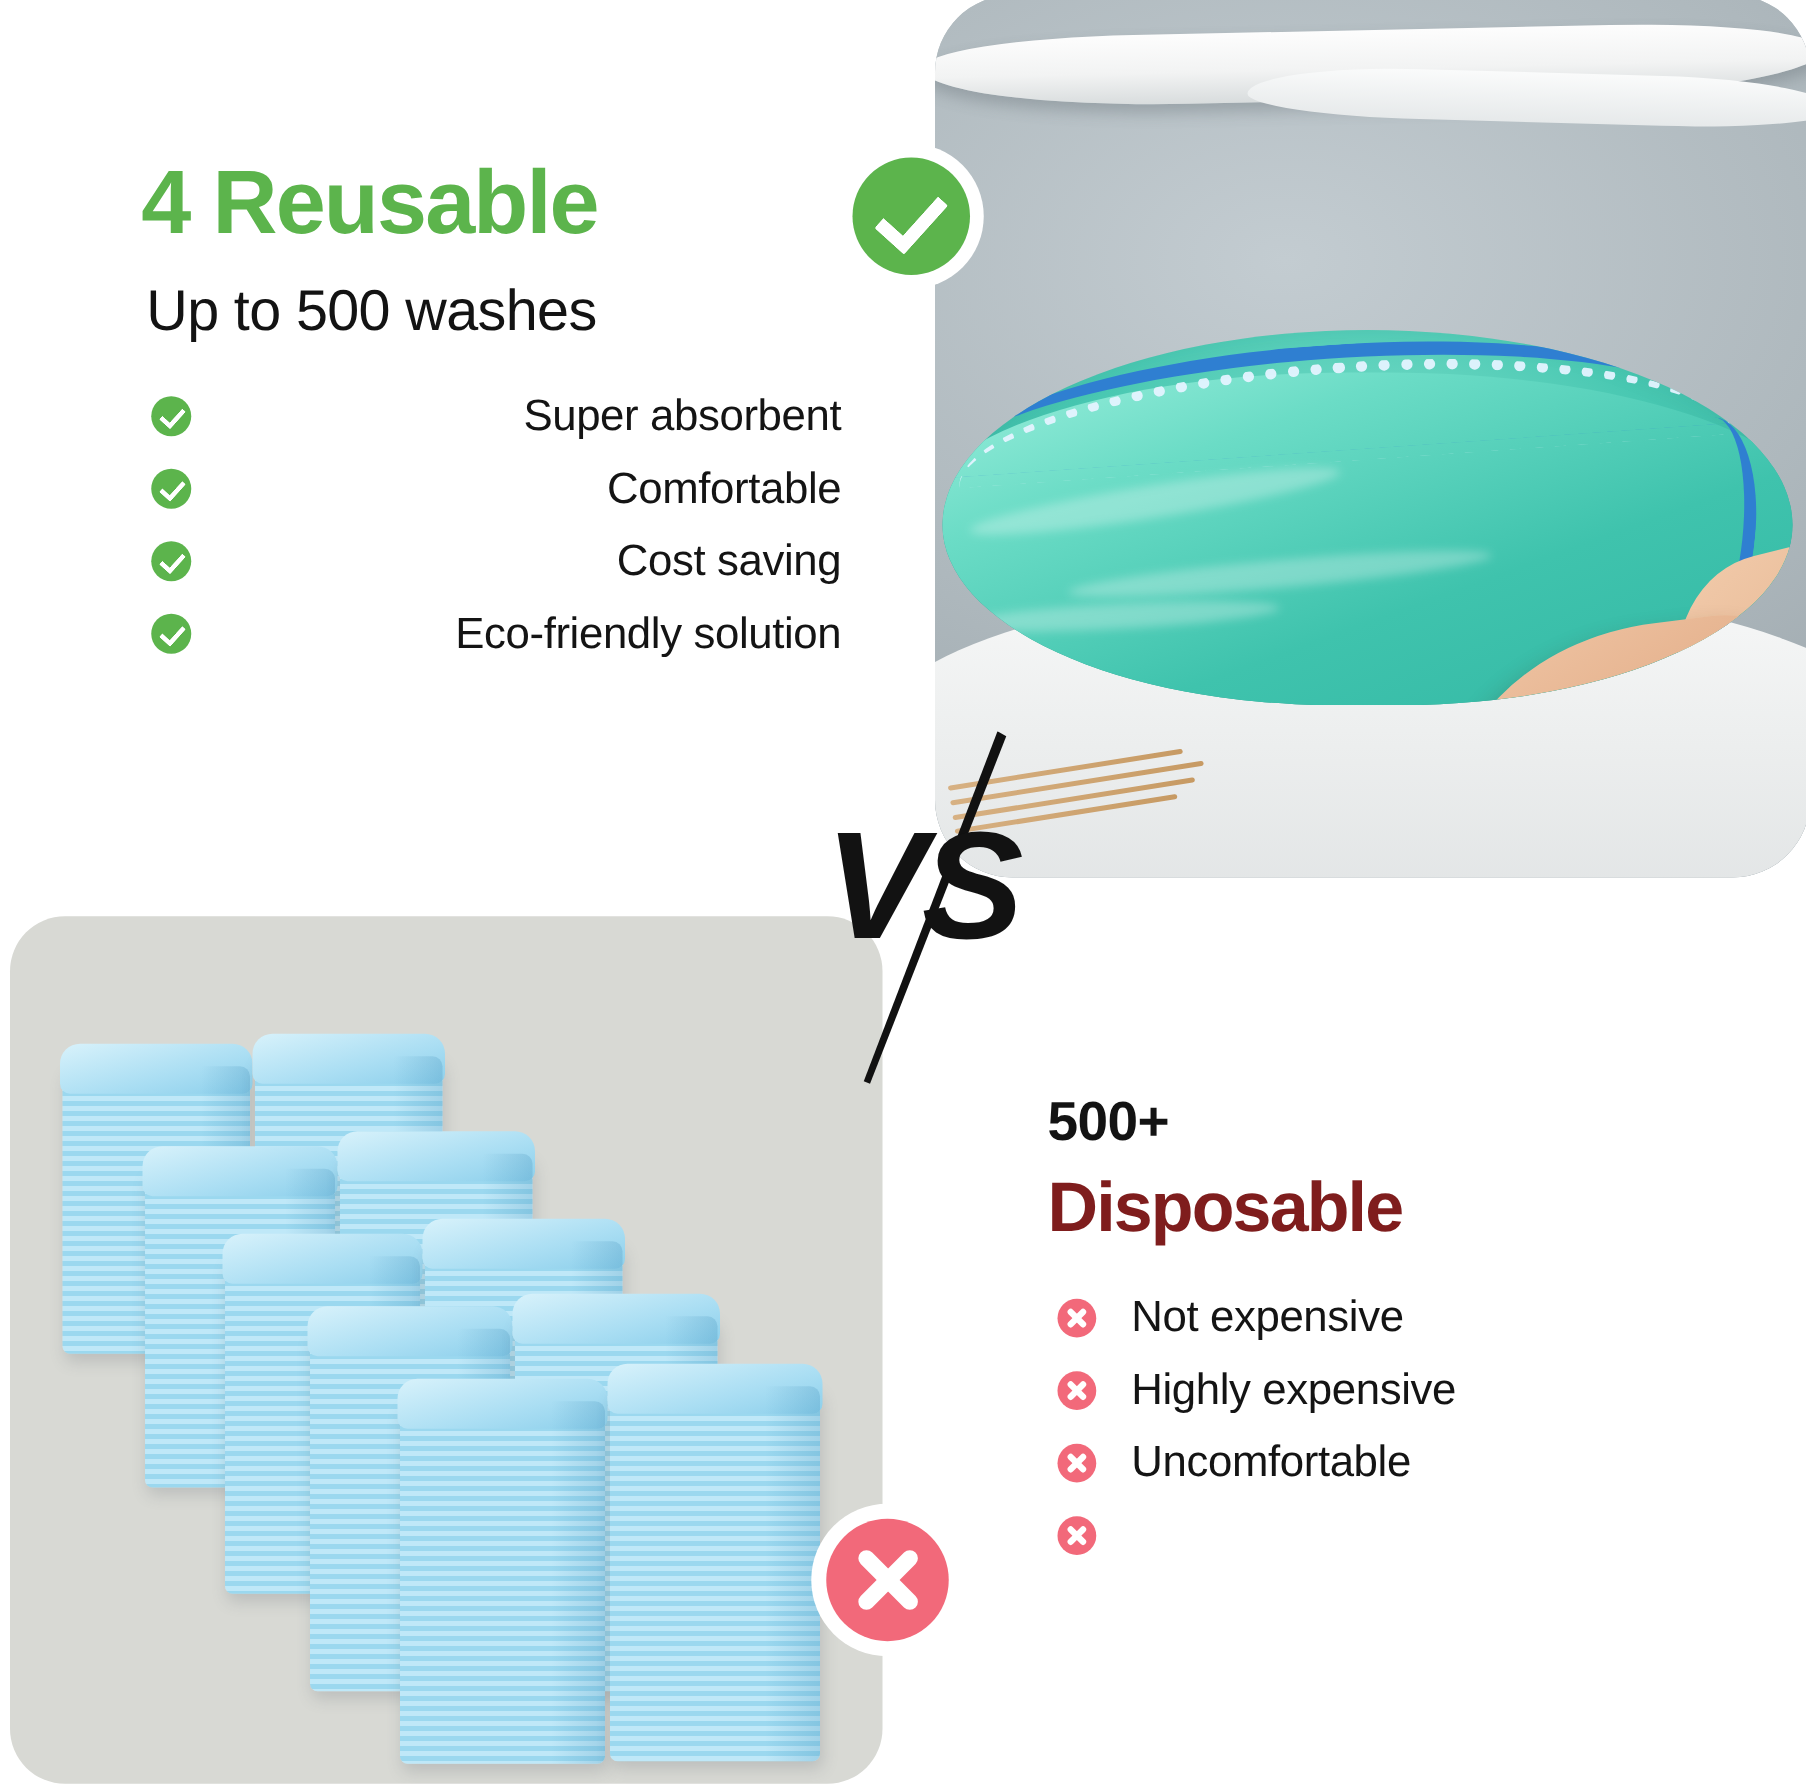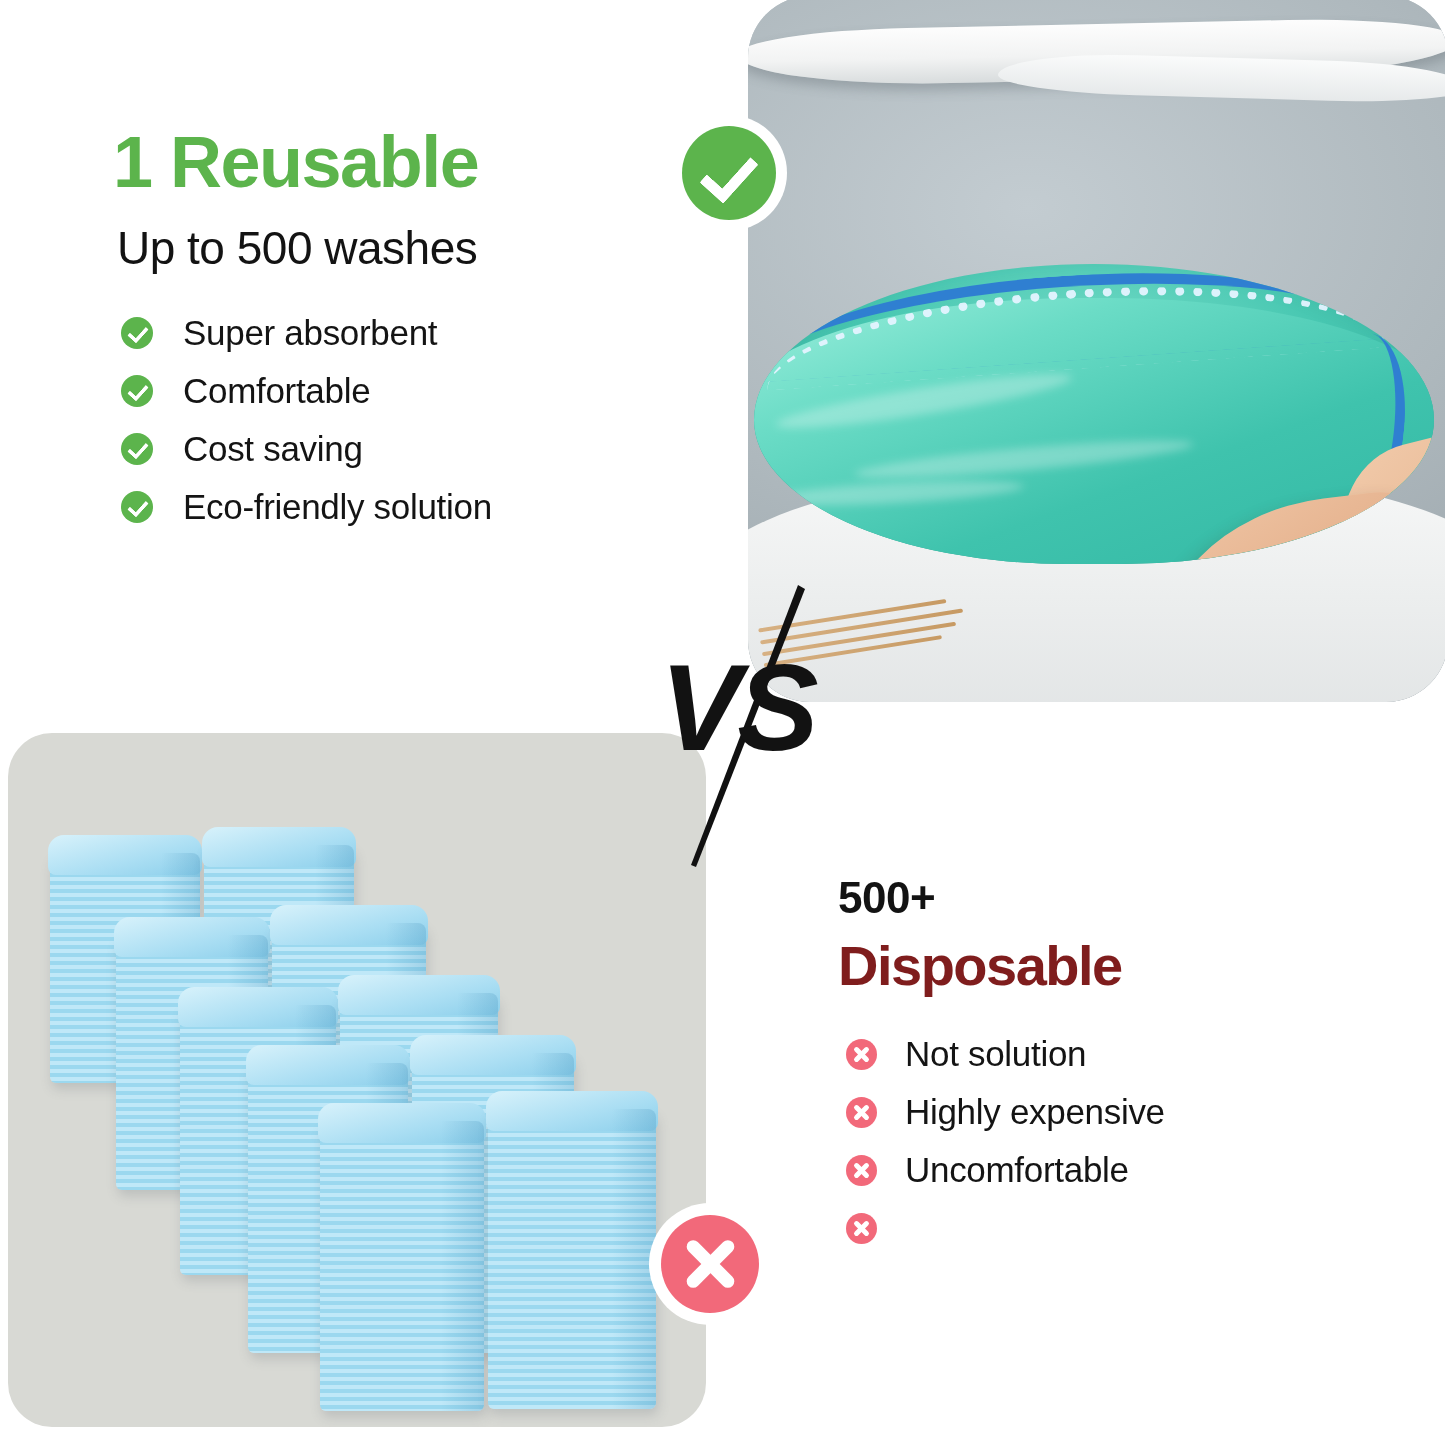--- a/index.html
+++ b/index.html
@@ -271,20 +271,21 @@
   .list-green {
     list-style: none;
     margin: 44px 0 0 8px;
     padding: 0;
   }
   .list-green li {
     display: flex;
     align-items: center;
     margin-bottom: 22px;
     height: 36px;
+    justify-content: space-between;
   }
   .bullet-check {
     width: 32px;
     height: 32px;
     border-radius: 50%;
     background: #5cb44c;
     flex: 0 0 32px;
     position: relative;
   }
   .bullet-check::after {
@@ -505,21 +506,21 @@
   <div class="badge-x-big"></div>
 
   <div class="vs-wrap">
     <svg class="vs-slash" viewBox="0 0 180 285">
       <polygon points="132,0 139,4 30,282 25,280" fill="#111111"></polygon>
     </svg>
     <div class="vs-text">VS</div>
   </div>
 
   <div class="block-reusable">
-    <h1 class="title-green">1 Reusable</h1>
+    <h1 class="title-green">4 Reusable</h1>
     <h2 class="subtitle-dark">Up to 500 washes</h2>
     <ul class="list-green">
       <li>
         <span class="bullet-check"></span>
         <span class="li-text">Super absorbent</span>
       </li>
       <li>
         <span class="bullet-check"></span>
         <span class="li-text">Comfortable</span>
       </li>
@@ -533,21 +534,21 @@
       </li>
     </ul>
   </div>
 
   <div class="block-disposable">
     <div class="count-dark">500+</div>
     <h1 class="title-pink">Disposable</h1>
     <ul class="list-pink">
       <li>
         <span class="bullet-x"></span>
-        <span class="li-text-p">Not solution</span>
+        <span class="li-text-p">Not expensive</span>
       </li>
       <li>
         <span class="bullet-x"></span>
         <span class="li-text-p">Highly expensive</span>
       </li>
       <li>
         <span class="bullet-x"></span>
         <span class="li-text-p">Uncomfortable</span>
       </li>
       <li>

